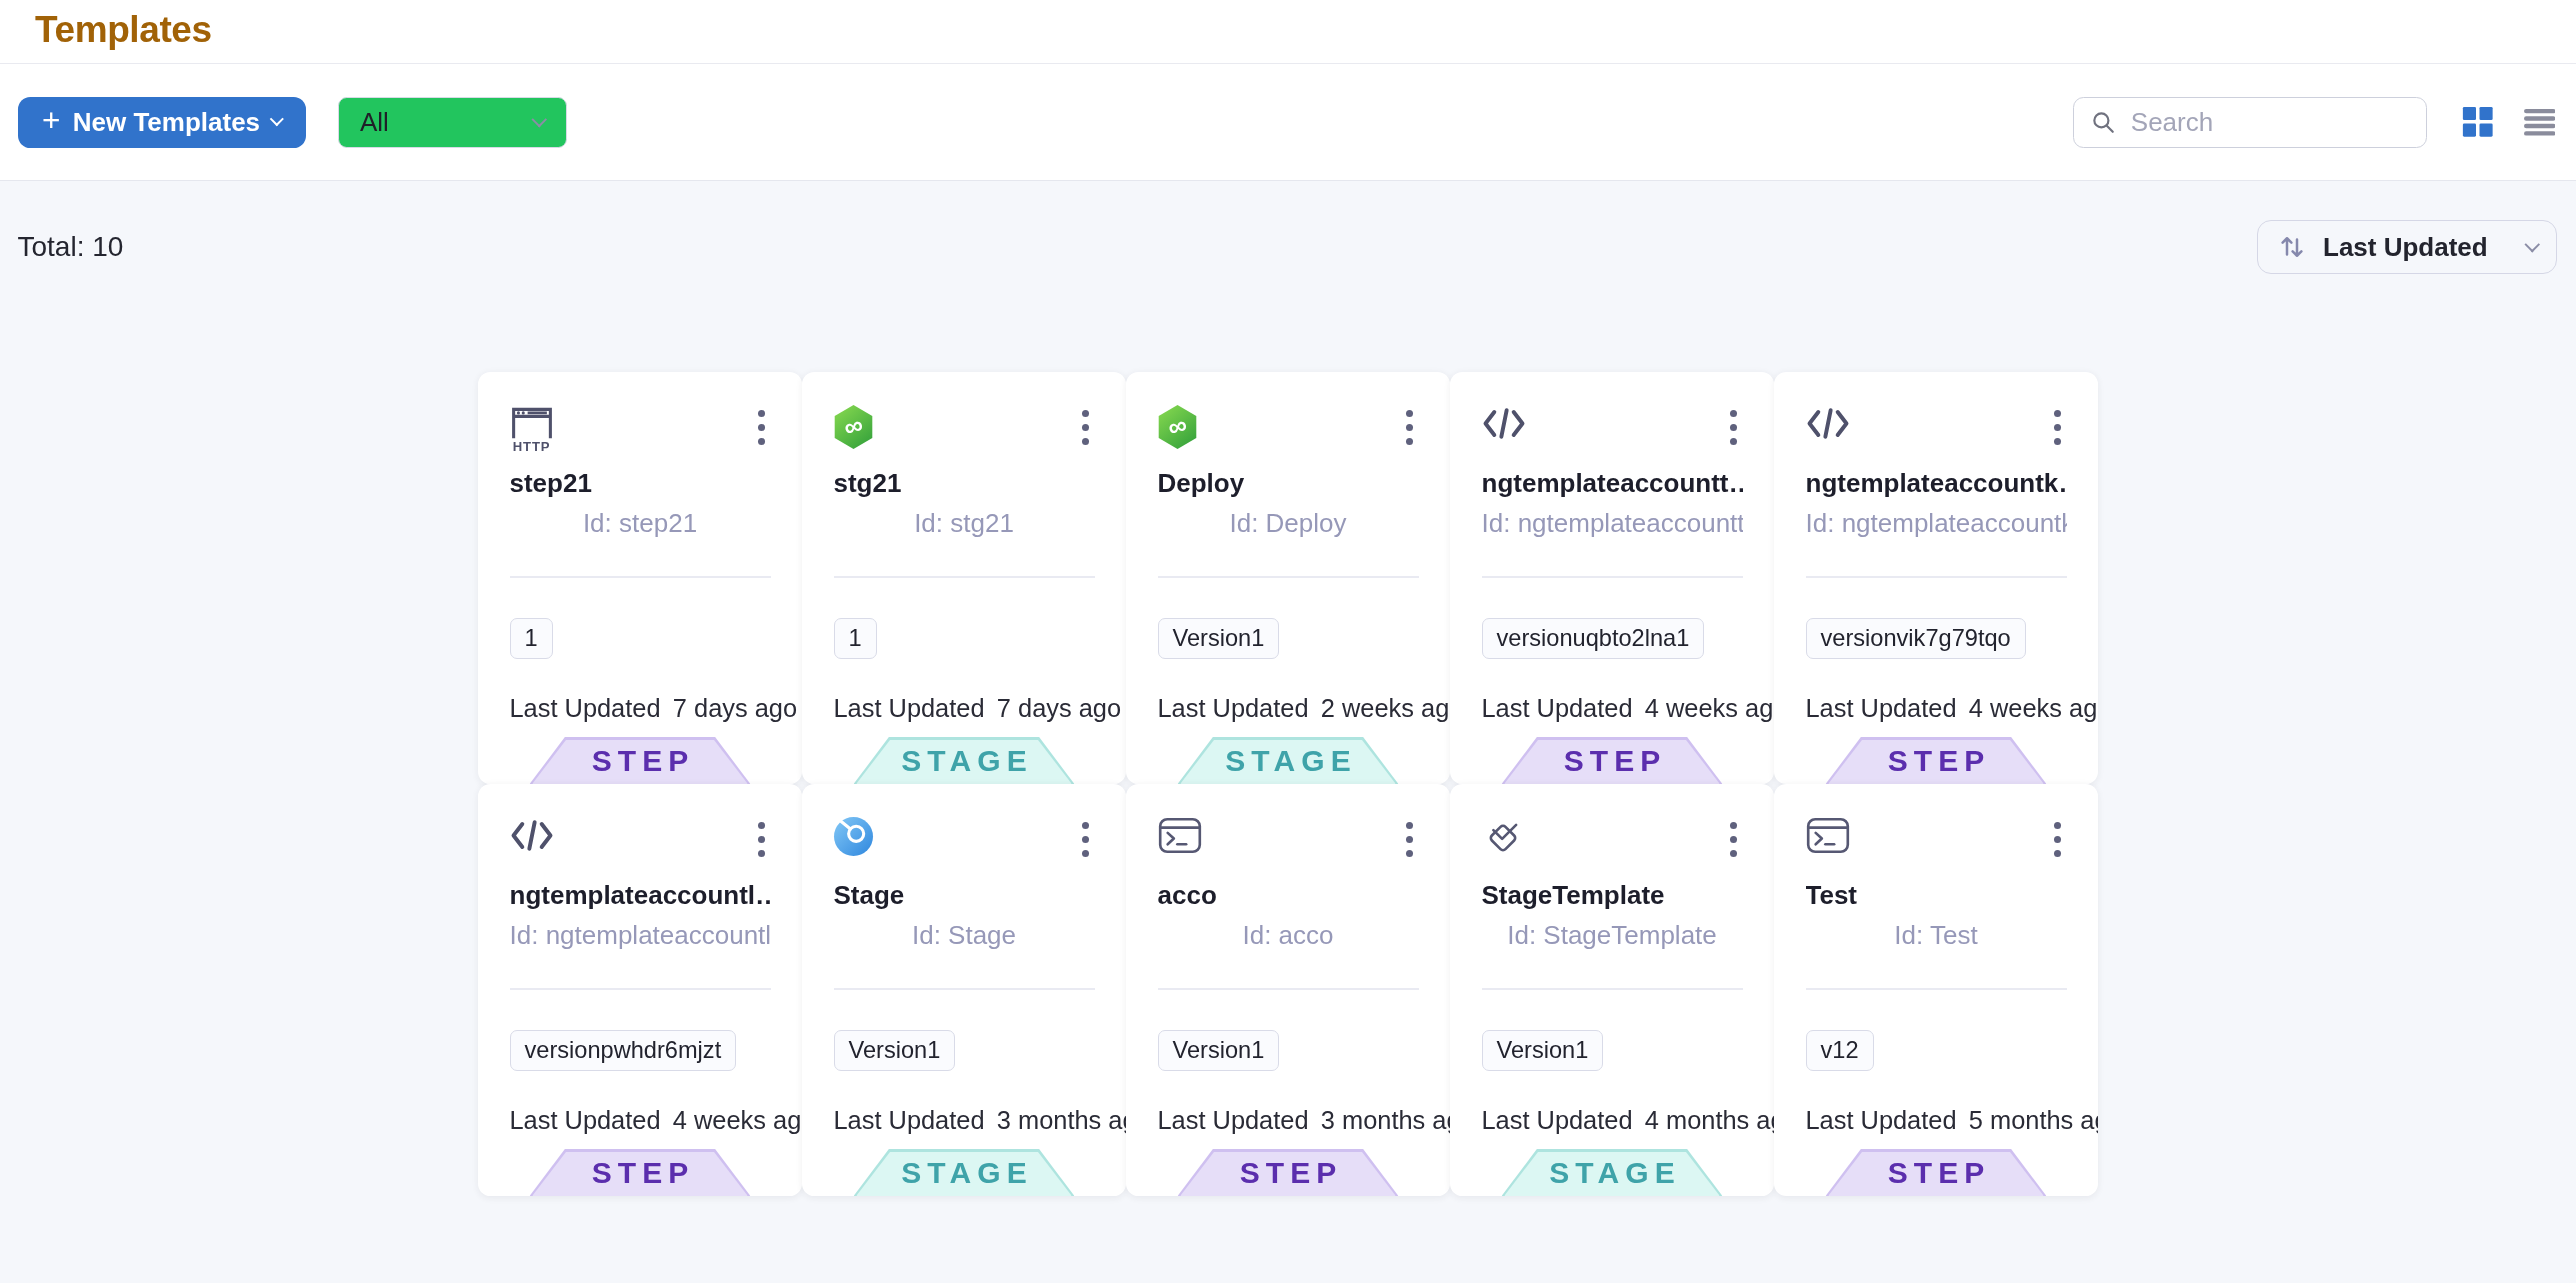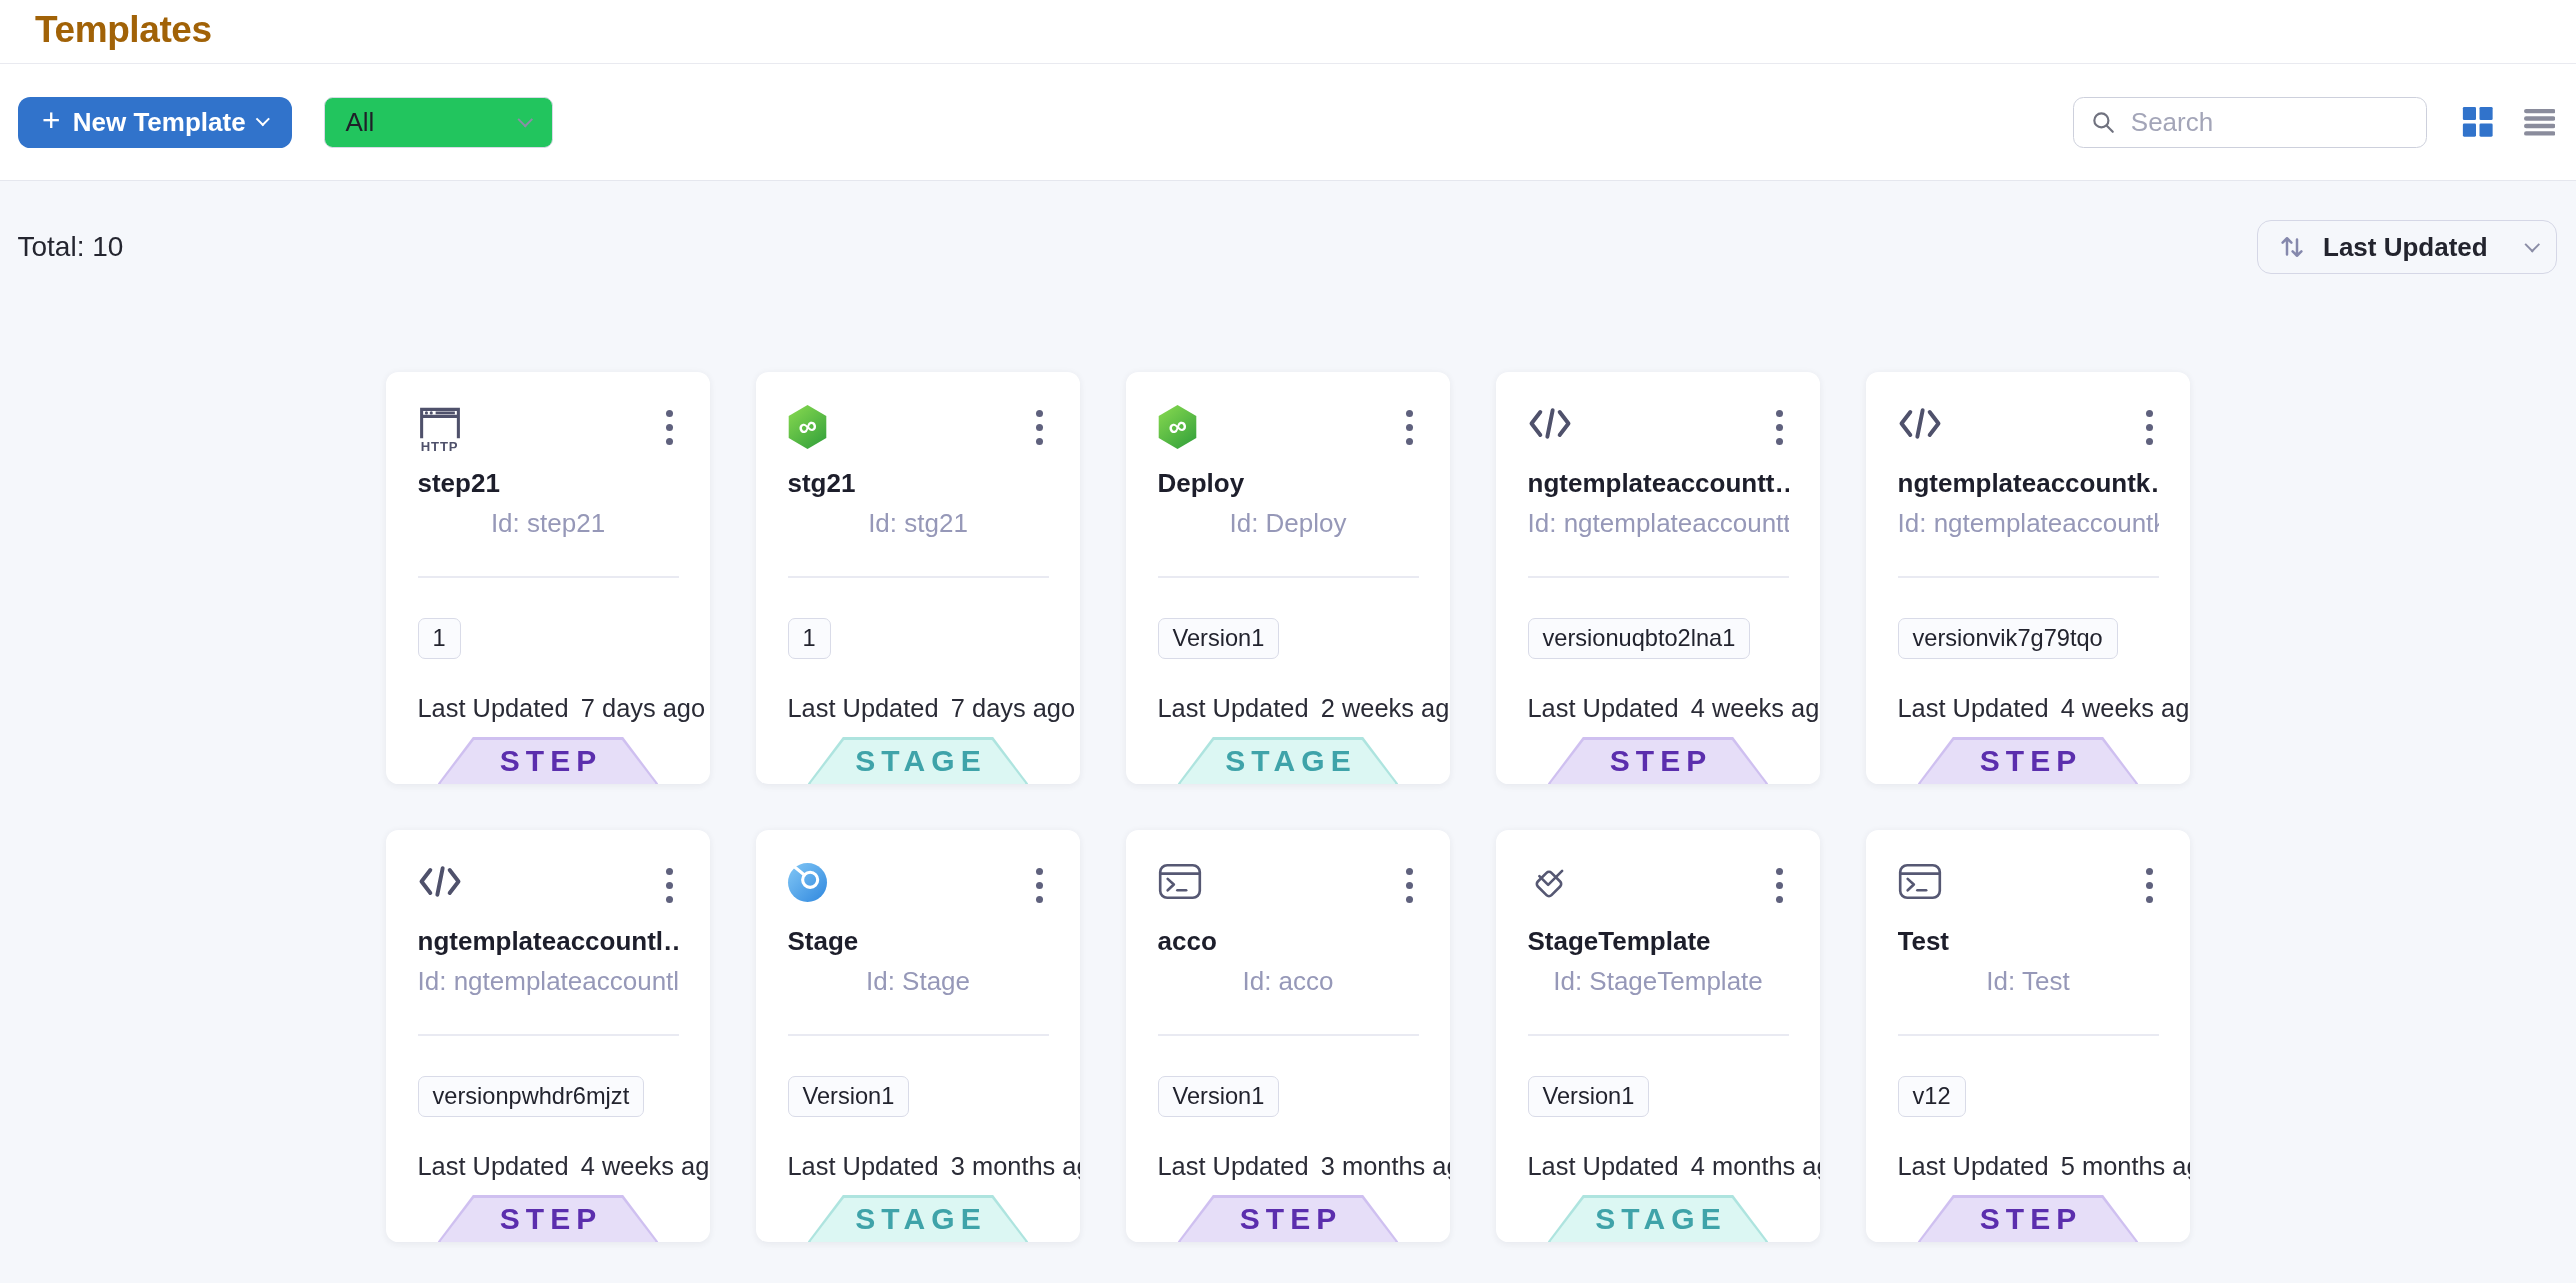--- a/index.html
+++ b/index.html
@@ -32,21 +32,21 @@
 
   
   .content { background:#f5f7fb; border-top:1.8px solid #e5e7ee; height:1103px; }
   .summary-row { display:flex; align-items:center; justify-content:space-between; padding:39px 19px 0 17.5px; }
   .total-label { font-size:28px; color:#24252f; }
   .sort-box { height:54px; border:1.8px solid #d5d7e6; border-radius:14px; display:flex; align-items:center;
     gap:15.8px; padding:0 19px; cursor:pointer; }
   .sort-box .sort-label { font-size:26px; font-weight:600; color:#23242e; margin-right:23px; }
 
   
-  .grid { margin-top:98px; display:grid; grid-template-columns:repeat(5, 324px); gap:46px;
+  .grid { margin-top:98px; display:grid; grid-template-columns:repeat(5, 324px); 
     justify-content:center; }
   .card { position:relative; width:324px; height:412px; background:#fff; border-radius:12.3px;
     box-shadow:0 1.8px 7px rgba(40,41,61,0.07); padding:33px 31.5px 0 31.5px; cursor:pointer; overflow:hidden; }
   .card-top { display:flex; justify-content:space-between; align-items:flex-start; height:63px; }
   .kebab { display:flex; flex-direction:column; gap:7px; background:none; border:none; cursor:pointer; padding:5.3px; }
   .kebab i { width:7px; height:7px; border-radius:50%; background:#5f617d; }
   .card-title { font-size:26px; font-weight:700; color:#1d1e2b; white-space:nowrap; overflow:hidden; }
   .card-id { margin-top:8.8px; font-size:26px; color:#9698b8; white-space:nowrap; overflow:hidden;text-align:center; }
   .card-divider { margin-top:37px; height:1.8px; background:#e9eaf2; }
   .chip { display:inline-block; margin-top:40px; border:1.8px solid #d9dbe8; background:#fafbfe;
@@ -79,21 +79,21 @@
 </head>
 <body>
 
 <header class="page-header">
   <div class="page-title">Templates</div>
 </header>
 
 <div class="toolbar">
   <button class="btn-primary">
     <span class="plus">+</span>
-    <span>New Template</span>
+    <span>New Templates</span>
     <span class="chev white"></span>
   </button>
 
   <div class="select-box">
     <span>All</span>
     <span class="chev"></span>
   </div>
 
   <div class="spacer"></div>
 

